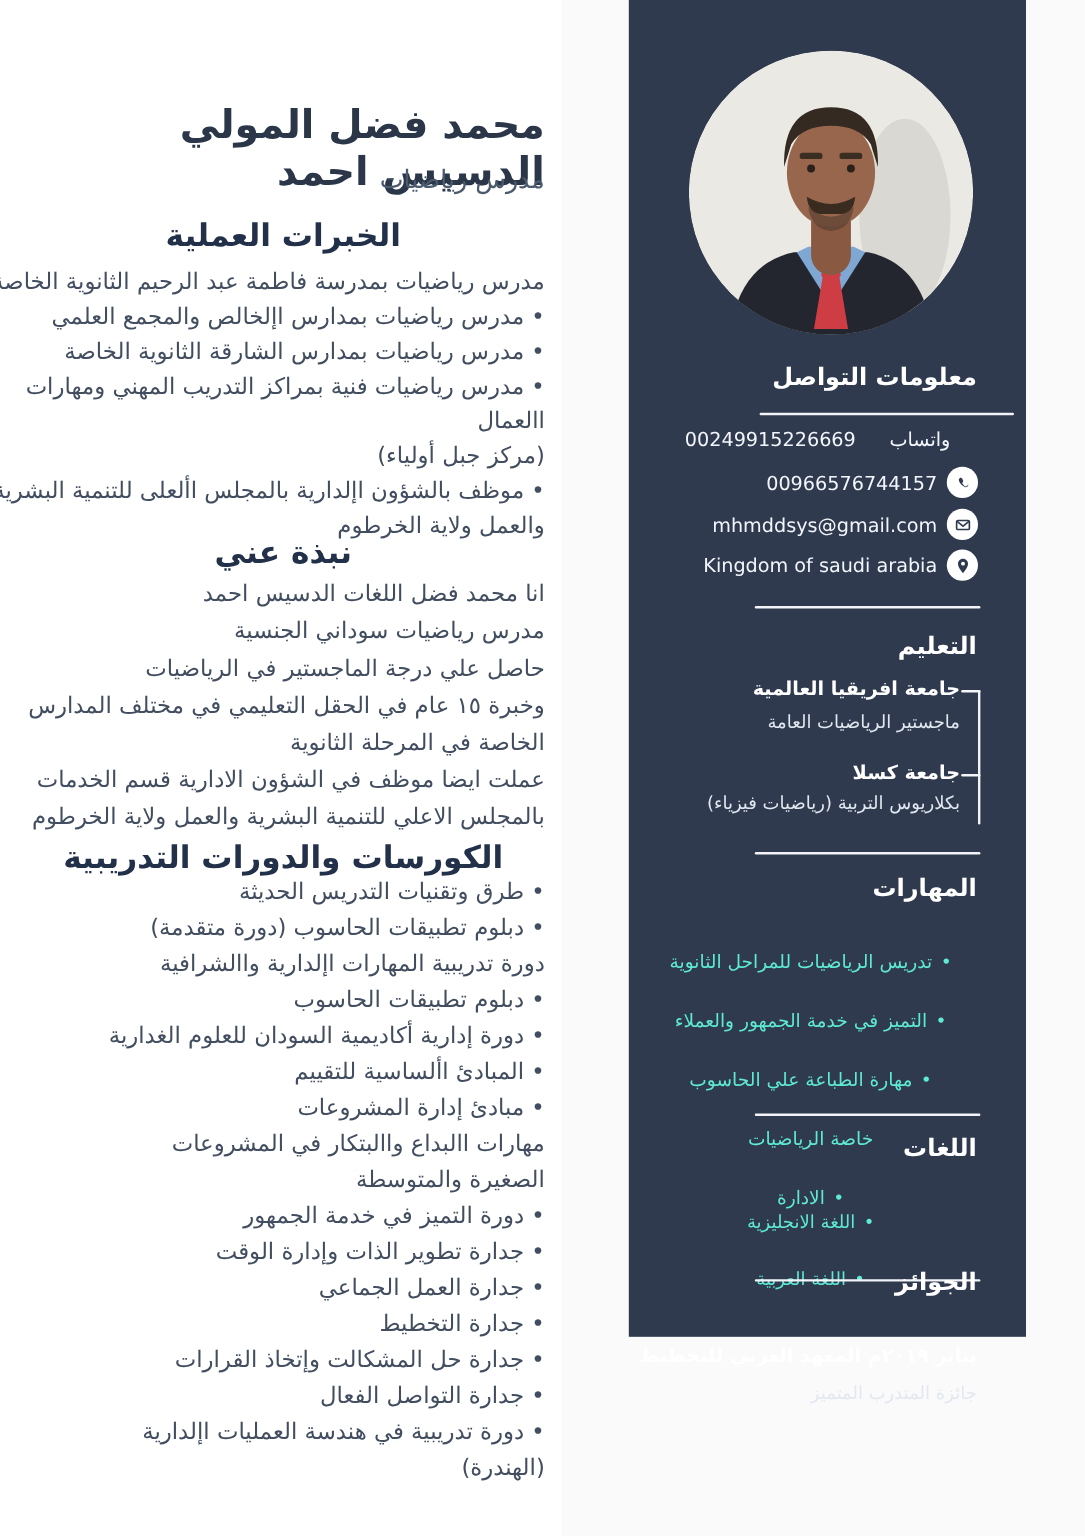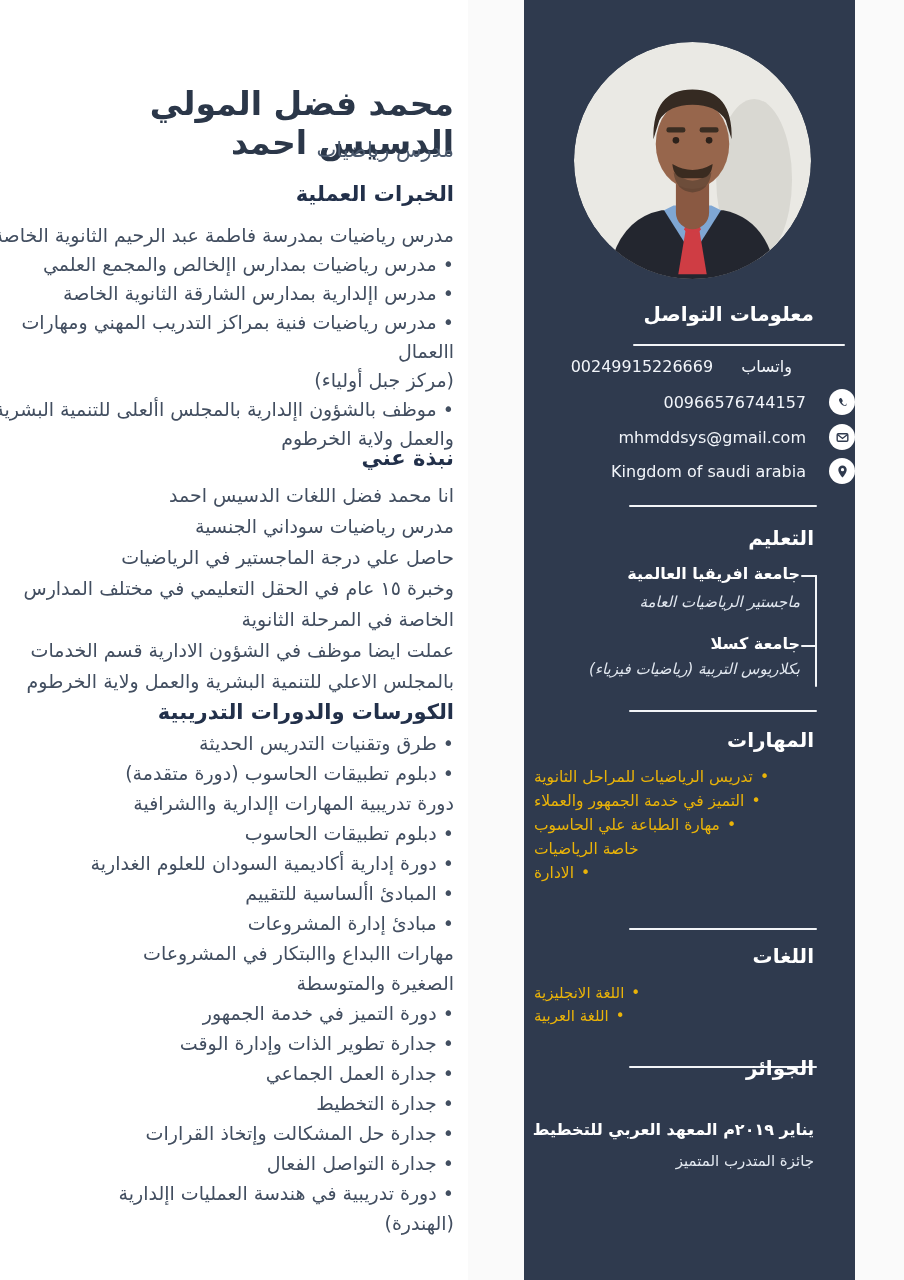--- a/index.html
+++ b/index.html
@@ -10,57 +10,57 @@
   }
   .page{position:absolute;inset:0;}
   
   .main{
     position:absolute;left:0;top:0;width:468px;height:1280px;
     background:#ffffff;direction:rtl;
   }
   .abs{position:absolute;right:14px;left:18px;text-align:right;}
   .name{font-size:33px;font-weight:700;color:#2b3749;letter-spacing:0;}
   .subtitle{font-size:21px;color:#4c5a6e;}
-  .mhead{font-size:21px;font-weight:700;color:#22304a;}
+  .mhead{font-size:26px;font-weight:700;color:#22304a;text-align:center;}
   .mline{font-size:19px;color:#424e60;line-height:29px;white-space:nowrap;}
   .mline2{line-height:31px;}
   .mline3{line-height:30px;}
   
   .sidebar{
-    position:absolute;left:524px;top:0;width:331px;height:1280px;
+    position:absolute;left:524px;top:0;width:331px;height:1114px;
     background:#2f3a4e;direction:rtl;color:#eef1f6;
   }
   .sline{position:absolute;height:2px;background:#f2f4f7;border-radius:1px;}
   .shead{position:absolute;font-size:20px;font-weight:700;color:#ffffff;right:41px;text-align:right;white-space:nowrap;}
   .avatar{position:absolute;left:50px;top:42px;width:237px;height:237px;border-radius:50%;overflow:hidden;}
-  .crow{position:absolute;right:0;left:0;display:flex;flex-direction:row;align-items:center;justify-content:flex-start;direction:rtl;gap:23px;height:28px;}
+  .crow{position:absolute;right:0;left:0;display:flex;flex-direction:row;align-items:center;justify-content:flex-start;direction:rtl;gap:8px;padding-right:40px;height:28px;}
   .crow .ctext{font-size:16px;color:#f2f5fa;white-space:nowrap;}
   .icirc{width:26px;height:26px;border-radius:50%;background:#ffffff;display:flex;align-items:center;justify-content:center;flex:0 0 auto;}
   .edu-t{position:absolute;right:55px;font-size:16px;font-weight:700;color:#ffffff;text-align:right;white-space:nowrap;}
-  .edu-d{position:absolute;right:55px;font-size:15px;color:#e2e8f0;text-align:right;white-space:nowrap;font-style:italic;}
-  .srow{font-size:15.5px;color:#eab308;line-height:24px;text-align:left;white-space:nowrap;}
+  .edu-d{position:absolute;right:55px;font-size:15px;color:#e2e8f0;text-align:right;white-space:nowrap;}
+  .srow{font-size:15.5px;color:#5eead4;line-height:24px;text-align:center;white-space:nowrap;margin-top:25px;}
   .slist{position:absolute;right:38px;left:10px;text-align:right;}
   .blt{display:inline-block;margin-left:7px;}
   .award1{position:absolute;right:41px;font-size:16px;font-weight:700;color:#ffffff;text-align:right;white-space:nowrap;margin-left:21px;}
   .award2{position:absolute;right:41px;font-size:15px;color:#e2e8f0;text-align:left;white-space:nowrap;}
 </style>
 </head>
 <body>
 
 <div class="page">
 
   <div class="main">
     <div class="abs name" style="top:84px">محمد فضل المولي الدسيس احمد</div>
     <div class="abs subtitle" style="top:138px">مدرس رياضيات</div>
 
     <div class="abs mhead" style="top:182px">الخبرات العملية</div>
     <div class="abs" style="top:221px">
       <div class="mline">مدرس رياضيات بمدرسة فاطمة عبد الرحيم الثانوية الخاصة</div>
       <div class="mline">• مدرس رياضيات بمدارس اإلخالص والمجمع العلمي</div>
-      <div class="mline">• مدرس اإلدارية بمدارس الشارقة الثانوية الخاصة</div>
+      <div class="mline">• مدرس رياضيات بمدارس الشارقة الثانوية الخاصة</div>
       <div class="mline">• مدرس رياضيات فنية بمراكز التدريب المهني ومهارات</div>
       <div class="mline">االعمال</div>
       <div class="mline">(مركز جبل أولياء)</div>
       <div class="mline">• موظف بالشؤون اإلدارية بالمجلس األعلى للتنمية البشرية</div>
       <div class="mline">والعمل ولاية الخرطوم</div>
     </div>
 
     <div class="abs mhead" style="top:446px">نبذة عني</div>
     <div class="abs" style="top:480px">
       <div class="mline mline2">انا محمد فضل اللغات الدسيس احمد</div>

